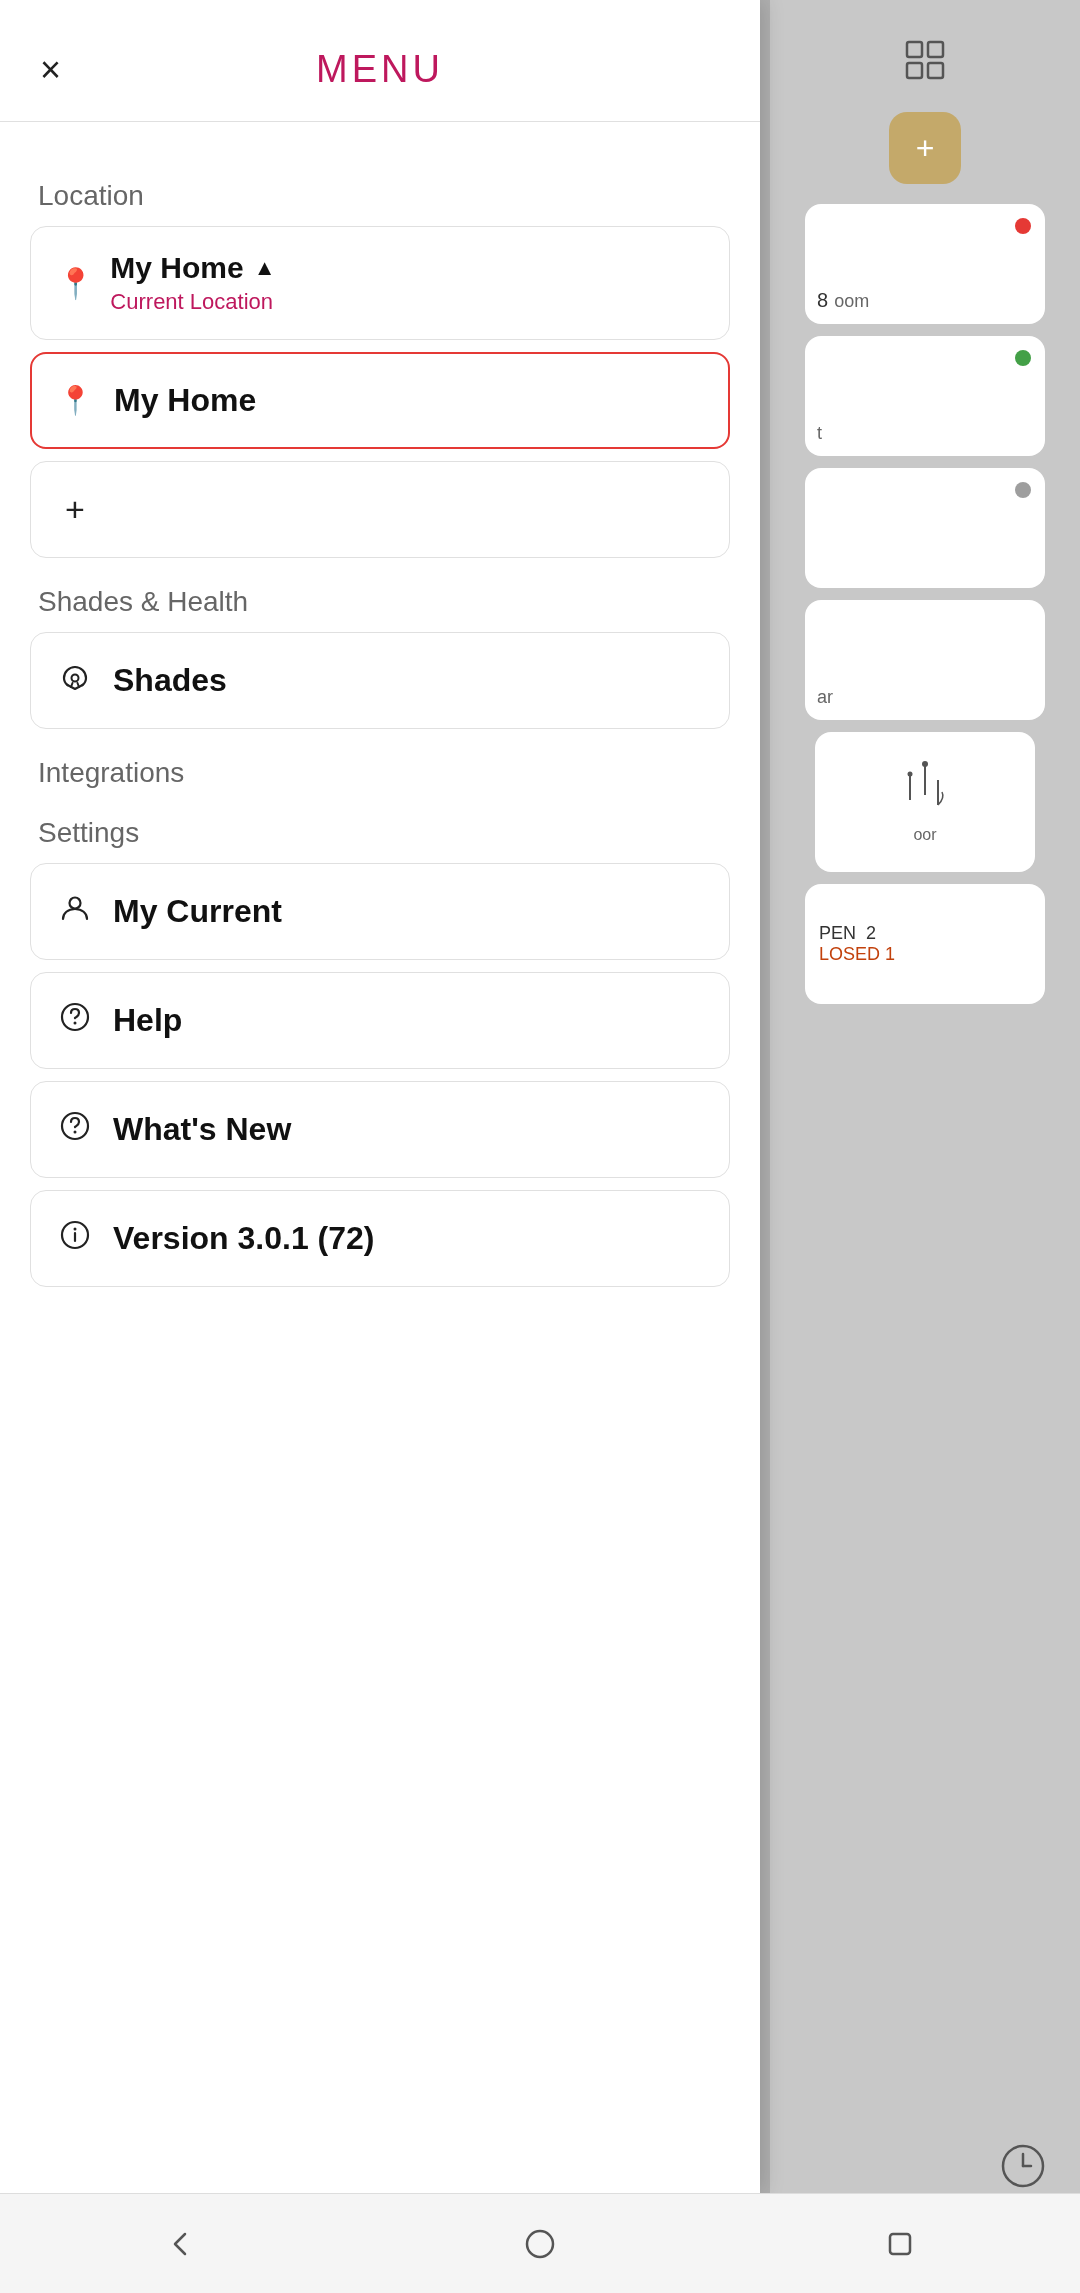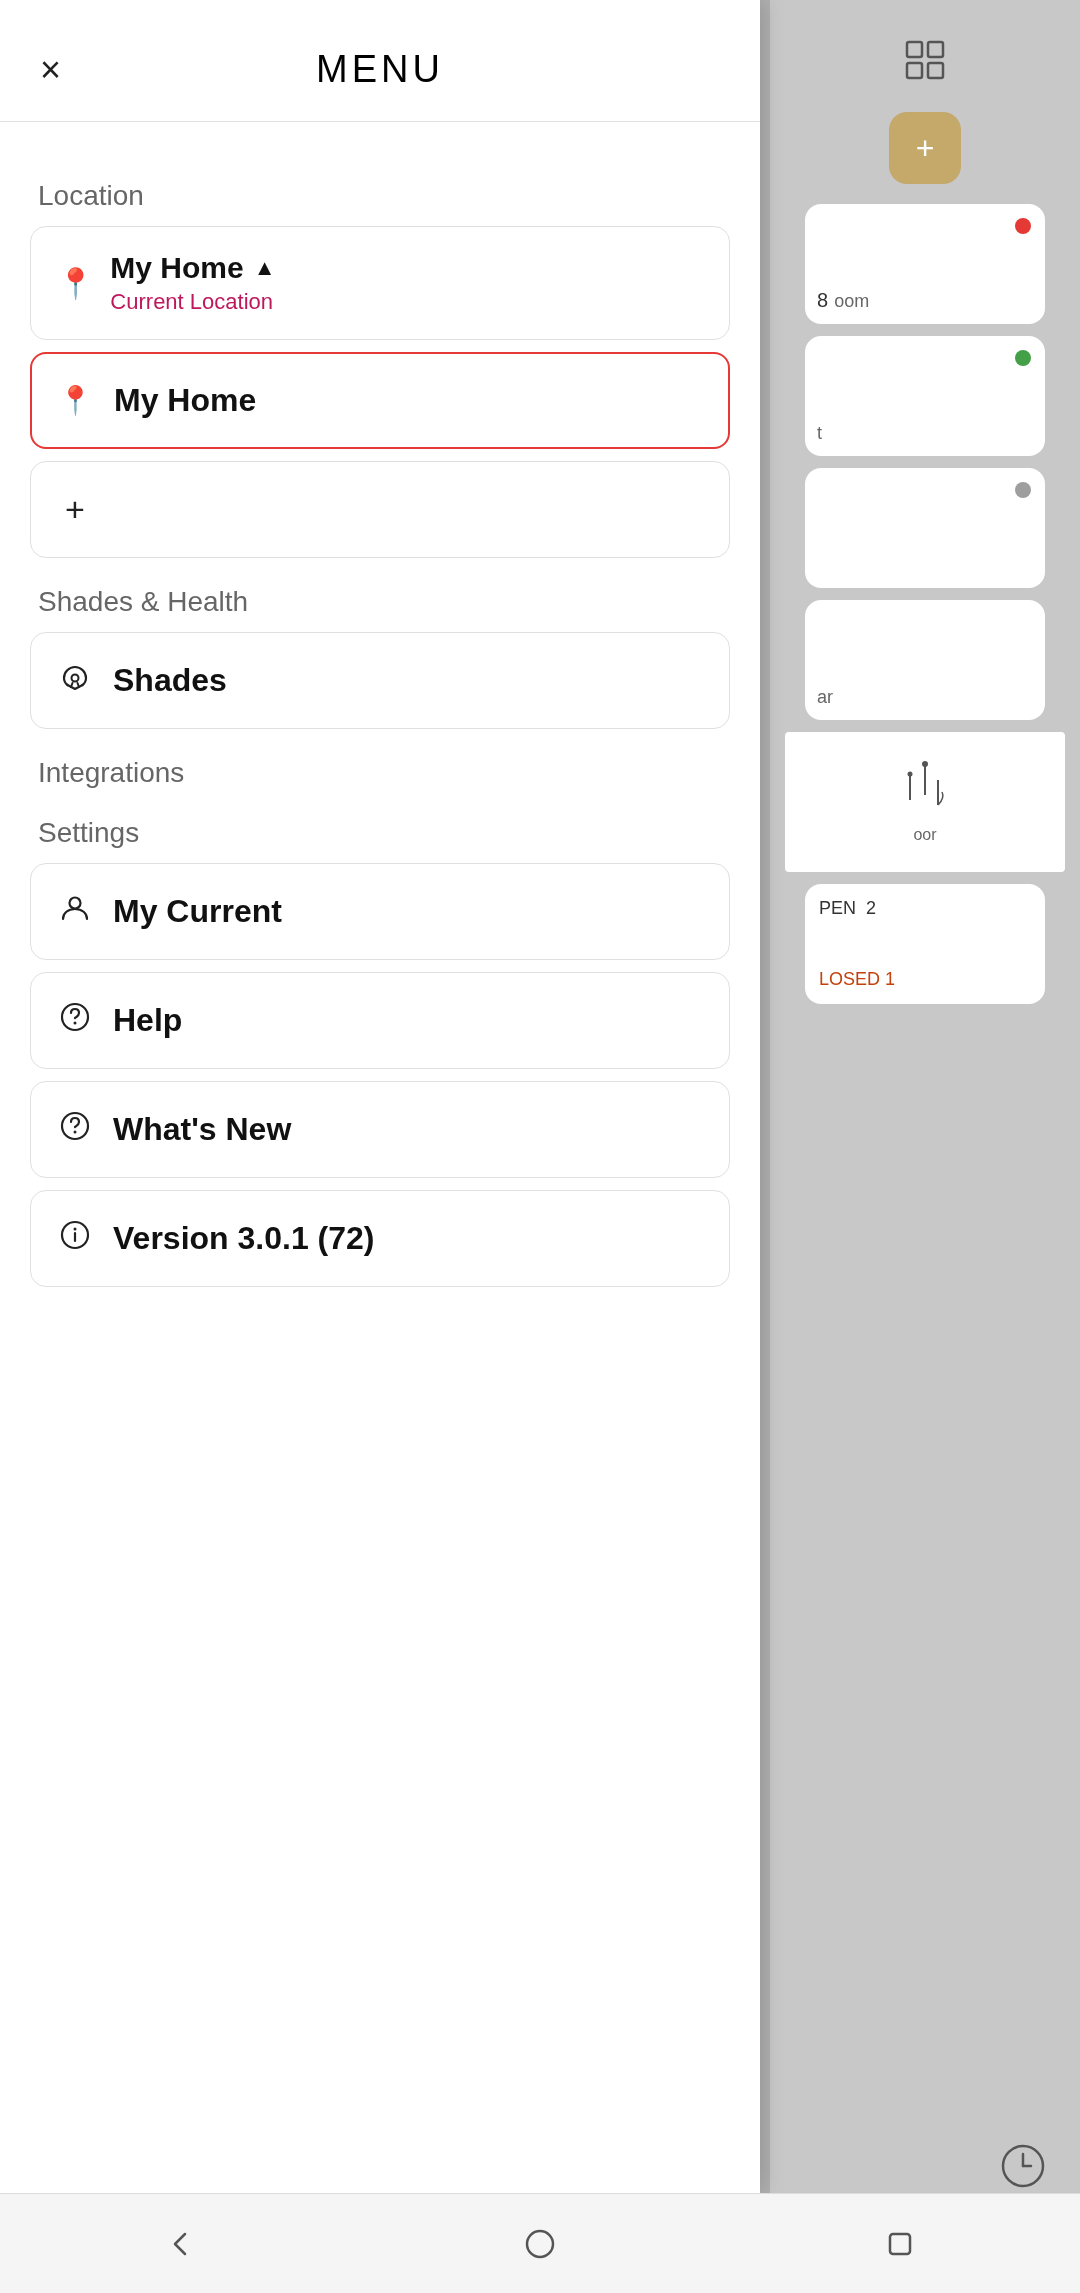--- a/index.html
+++ b/index.html
@@ -72,39 +72,39 @@
       right: 14px;
       width: 16px;
       height: 16px;
       border-radius: 50%;
     }
     .dot-red { background: #e53935; }
     .dot-green { background: #43a047; }
     .dot-gray { background: #9e9e9e; }
 
     .bg-special-card {
-      width: 280px;
+      width: 220px;
       background: white;
-      border-radius: 4px;
+      border-radius: 16px;
       height: 140px;
       display: flex;
       flex-direction: column;
       align-items: center;
       justify-content: center;
       gap: 6px;
     }
 
     .bg-summary-card {
       width: 240px;
       background: white;
       border-radius: 16px;
       height: 120px;
       display: flex;
       flex-direction: column;
-      justify-content: space-between;
+      justify-content: center;
       padding: 14px;
       font-size: 18px;
       color: #333;
     }
 
     
     .bg-timers {
       position: absolute;
       bottom: 80px;
       right: 30px;
@@ -170,21 +170,21 @@
       left: 40px;
       font-size: 36px;
       color: #222;
       cursor: pointer;
     }
 
     .menu-title {
       font-size: 38px;
       font-weight: 400;
       letter-spacing: 4px;
-      color: #000000;
+      color: #be185d;
       text-align: center;
     }
 
     
     .menu-content {
       padding: 30px 30px 40px;
       flex: 1;
     }
 
     .section-label {

